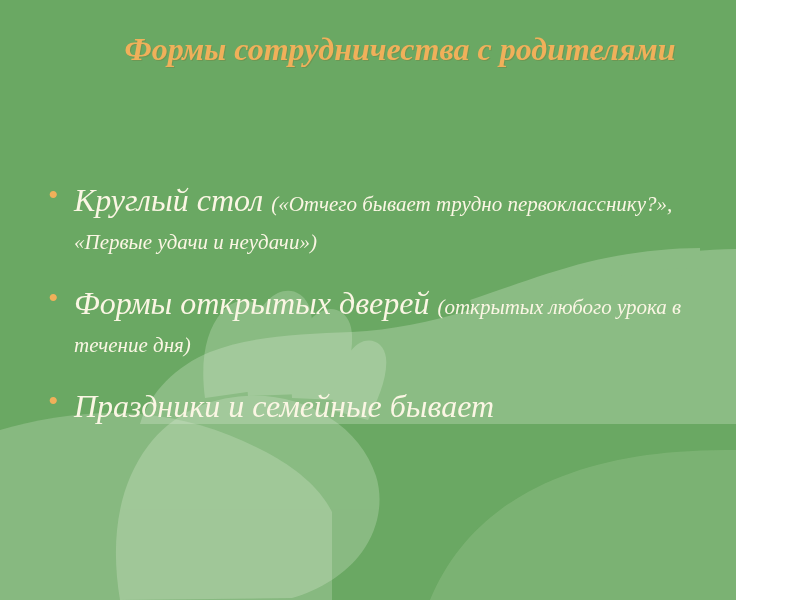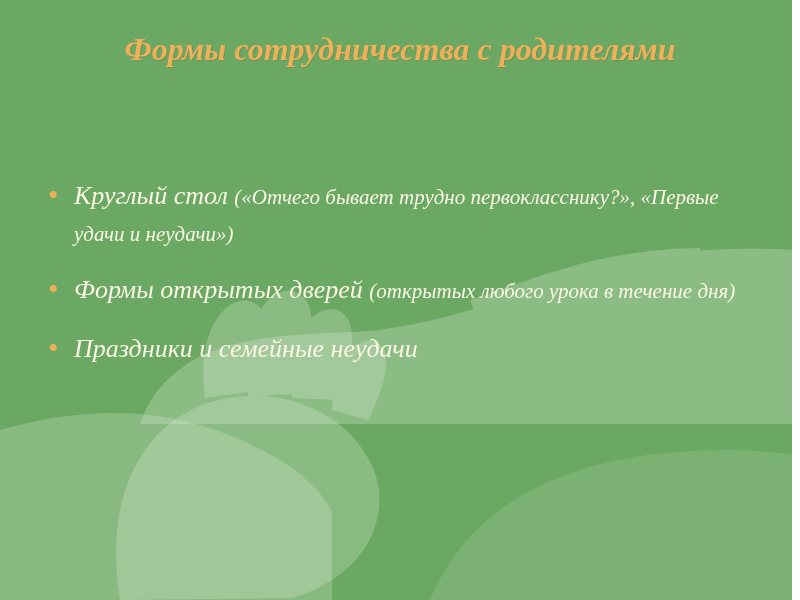--- a/index.html
+++ b/index.html
@@ -7,21 +7,21 @@
     padding: 0;
   }
   body {
     width: 800px;
     height: 600px;
     overflow: hidden;
     font-family: "Liberation Serif", serif;
   }
   #slide {
     position: relative;
-    width: 792px;
+    width: 736px;
     height: 600px;
     background: #0f172a;
     overflow: hidden;
     text-decoration: underline;
   }
   
   .bg-art {
     position: absolute;
     left: 0;
     top: 0;
@@ -71,21 +71,21 @@
   }
   .bullet-text {
     flex: 1 1 auto;
     color: #fbf6e4;
     font-style: italic;
     font-size: 25px;
     line-height: 1.42;
     font-family: "Liberation Serif", serif;
   }
   .bullet-text .lead {
-    font-size: 26px;
+    font-size: 32px;
   }
   .bullet-text .sub {
     font-size: 21px;
   }
 </style>
 </head>
 <body>
 
 <div id="slide">
 
@@ -121,18 +121,18 @@
         <span class="bullet-text"><span class="lead">Круглый стол </span><span class="sub">(«Отчего бывает трудно первокласснику?», «Первые удачи и неудачи»)</span></span>
       </div>
 
       <div class="bullet-row">
         <span class="bullet-dot">•</span>
         <span class="bullet-text"><span class="lead">Формы открытых дверей </span><span class="sub">(открытых любого урока в течение дня)</span></span>
       </div>
 
       <div class="bullet-row">
         <span class="bullet-dot">•</span>
-        <span class="bullet-text"><span class="lead">Праздники и семейные неудачи</span><span class="sub"></span></span>
+        <span class="bullet-text"><span class="lead">Праздники и семейные бывает</span><span class="sub"></span></span>
       </div>
 
     </div>
   </div>
 </div>
 
 </body></html>

